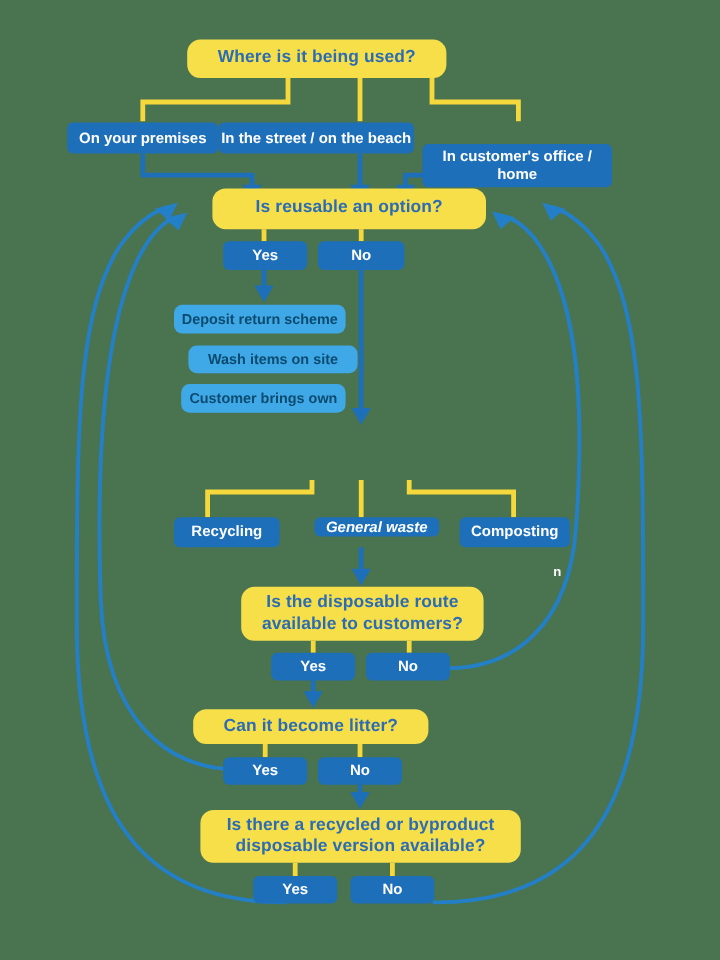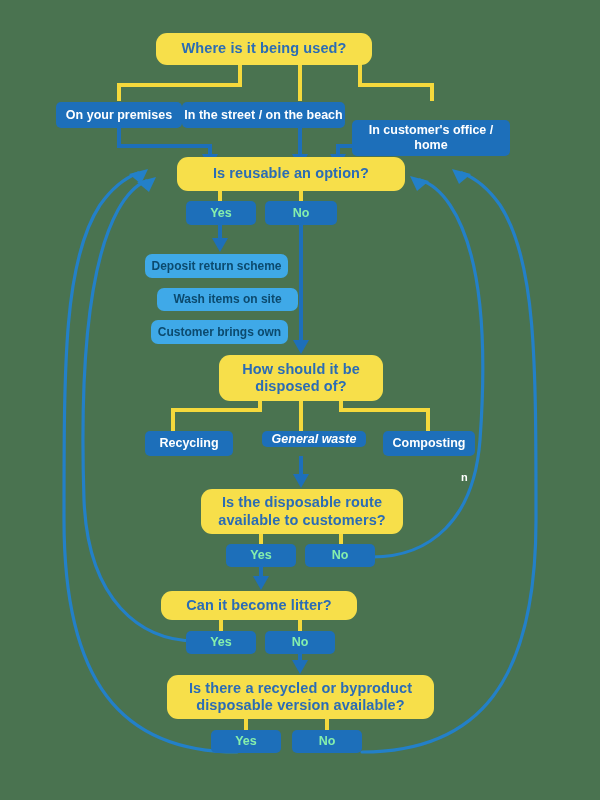--- a/index.html
+++ b/index.html
@@ -52,21 +52,21 @@
   .b {
     background: #1d6fba;
     color: #ffffff;
     border-radius: 5px;
     font-weight: bold;
     font-size: 12.5px;
   }
   
   .yn {
     background: #1d6fba;
-    color: #86efac;
+    color: #ffffff;
     border-radius: 5px;
     font-weight: bold;
     font-size: 12.5px;
   }
   
   .lb {
     background: #3fa9e8;
     color: #0c4a6e;
     border-radius: 7px;
     font-weight: bold;
@@ -185,22 +185,20 @@
   <div class="node b" style="left:352px; top:120px; width:158px; height:36px;">In customer's office / home</div>
 
   <div class="node q" style="left:144px; top:157px; width:228px; height:34px;margin-left:33px;">Is reusable an option?</div>
   <div class="node yn" style="left:186px; top:201px; width:70px; height:24px;">Yes</div>
   <div class="node yn" style="left:265px; top:201px; width:72px; height:24px;">No</div>
 
   <div class="node lb" style="left:145px; top:254px; width:143px; height:24px;">Deposit return scheme</div>
   <div class="node lb" style="left:157px; top:288px; width:141px; height:23px;">Wash items on site</div>
   <div class="node lb" style="left:151px; top:320px; width:137px; height:24px;">Customer brings own</div>
 
-  <div class="node q" style="left:219px; top:355px; width:164px; height:46px;">How should it be
-disposed of?</div>
 
   <div class="node b" style="left:145px; top:431px; width:88px; height:25px;">Recycling</div>
   <div class="node b" style="left:262px; top:431px; width:104px; height:16px;font-style:italic;">General waste</div>
   <div class="node b" style="left:383px; top:431px; width:92px; height:25px;">Composting</div>
 
   <div class="stray-glyph">n</div>
 
   <div class="node q" style="left:201px; top:489px; width:202px; height:45px;">Is the disposable route
 available to customers?</div>
   <div class="node yn" style="left:226px; top:544px; width:70px; height:23px;">Yes</div>

